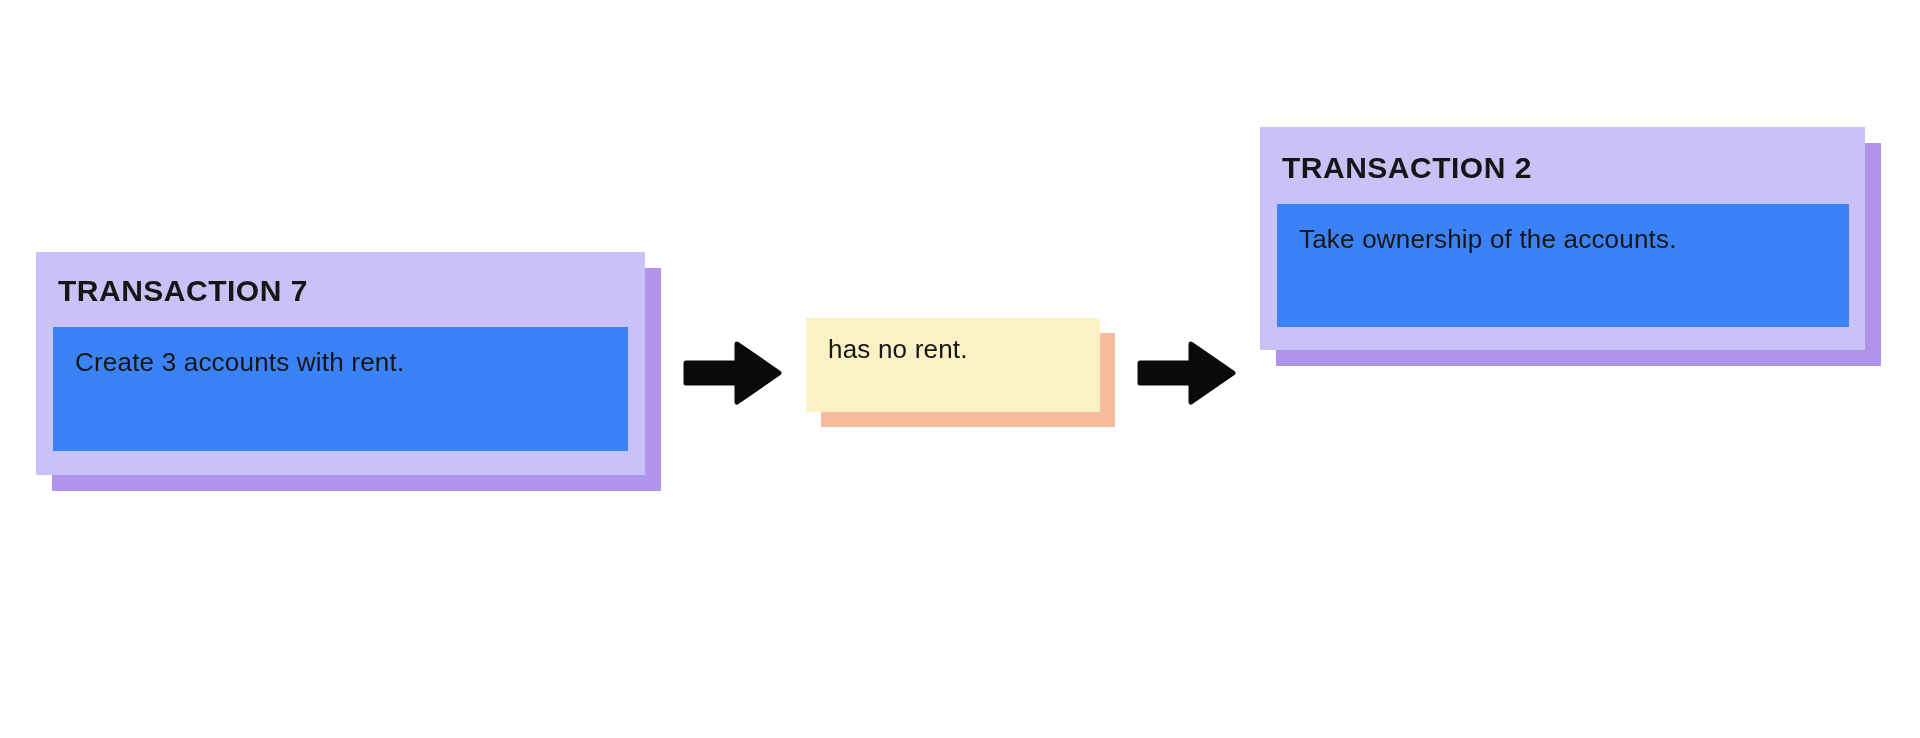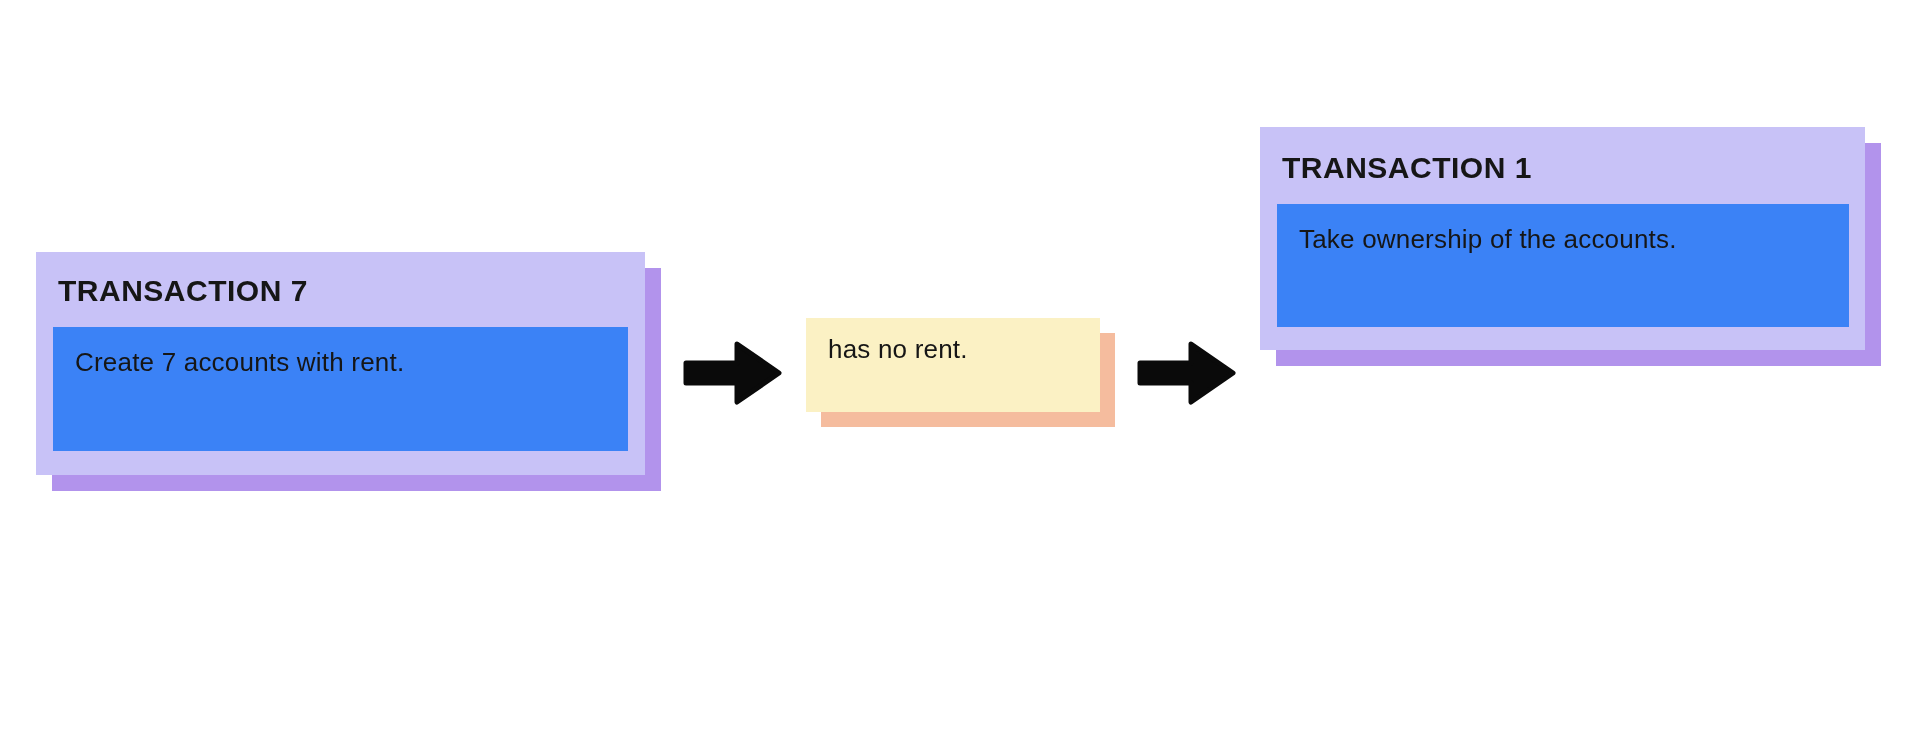--- a/index.html
+++ b/index.html
@@ -100,21 +100,21 @@
 </style>
 </head>
 <body>
 
 <div id="canvas">
 
   <div class="abs" id="t1-group">
     <div class="drop"></div>
     <div class="panel">
       <div class="panel-title" id="t1-title">TRANSACTION 7</div>
-      <div class="white-step" id="t1-step">Create 7 accounts with rent.</div>
+      <div class="white-step" id="t1-step">Create 3 accounts with rent.</div>
     </div>
   </div>
 
   <div class="abs" id="arrow1">
     <svg class="arrow-svg" width="100" height="66" viewBox="0 0 100 66" aria-hidden="true">
       <polygon points="3,23 54,23 54,4 96,33 54,62 54,43 3,43" stroke-width="5" stroke-linejoin="round"></polygon>
     </svg>
   </div>
 
   <div class="abs" id="note-group">
@@ -128,19 +128,19 @@
 
   <div class="abs" id="arrow2">
     <svg class="arrow-svg" width="100" height="66" viewBox="0 0 100 66" aria-hidden="true">
       <polygon points="3,23 54,23 54,4 96,33 54,62 54,43 3,43" stroke-width="5" stroke-linejoin="round"></polygon>
     </svg>
   </div>
 
   <div class="abs" id="t2-top">
     <div class="drop"></div>
     <div class="panel">
-      <div class="panel-title" id="t2-title">TRANSACTION 1</div>
+      <div class="panel-title" id="t2-title">TRANSACTION 2</div>
       <div class="white-step" id="t2-step1">Take ownership of the accounts.</div>
     </div>
   </div>
 
 
 </div>
 
 </body></html>

